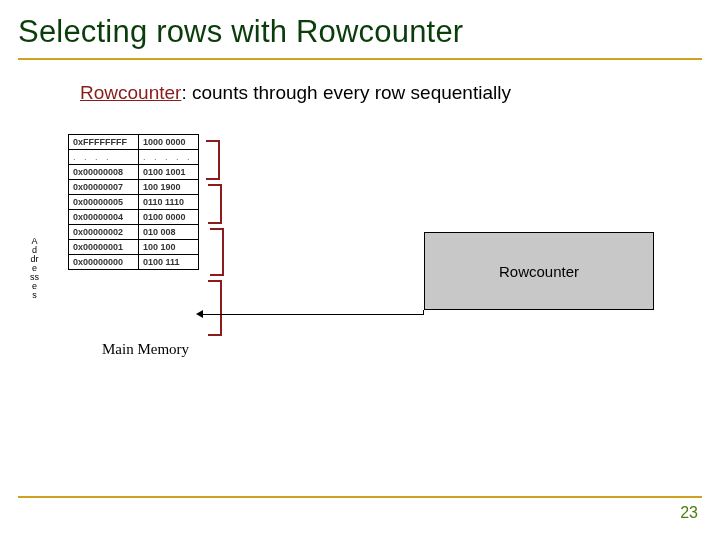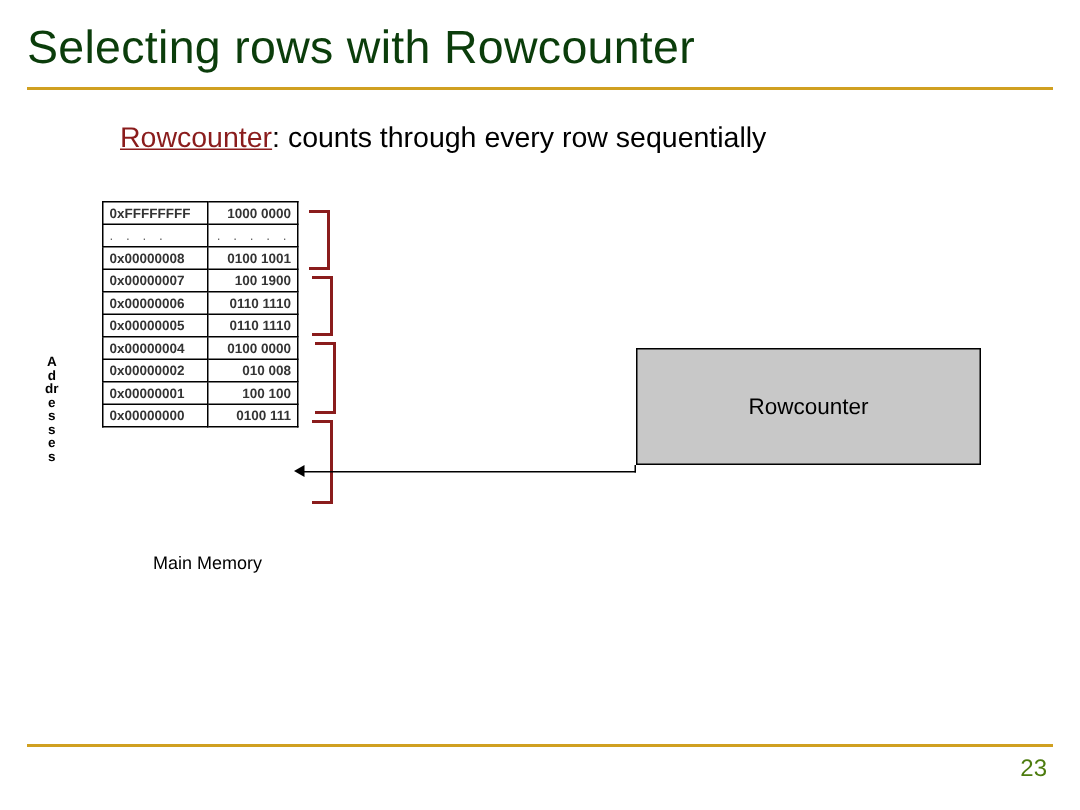--- a/index.html
+++ b/index.html
@@ -5,30 +5,30 @@
   * { box-sizing: border-box; margin: 0; padding: 0; }
   html, body { width: 720px; height: 540px; font-family: Arial, Helvetica, sans-serif; background: #fff; }
   .slide { position: relative; width: 720px; height: 540px; }
   .title { position: absolute; left: 18px; top: 14px; font-size: 31px; color: #0b3d0b; letter-spacing: 0.2px; }
   .hr-top { position: absolute; left: 18px; top: 58px; width: 684px; height: 2px; background: #d0a020; }
   .subtitle { position: absolute; left: 40px; top: 82px; font-size: 19px; color: #000; margin-left: 40px; }
   .subtitle .first { color: #8a1c1c; text-decoration: underline; }
   .diagram { position: absolute; left: 30px; top: 132px; width: 660px; height: 340px; }
 
   
-  .addr-label { position: absolute; left: 0px; top: 105px; width: 9px; font-size: 9px; line-height: 9px; font-weight: bold; color: #000; word-break: break-all; text-align: center; }
+  .addr-label { position: absolute; left: 0px; top: 105px; width: 9px; font-size: 9px; line-height: 9px; font-weight: normal; color: #000; word-break: break-all; text-align: center; }
 
   
   .memtable { position: absolute; left: 38px; top: 2px; border-collapse: collapse; }
   .memtable td { border: 1px solid #000; font-size: 9px; padding: 2px 4px; white-space: nowrap; color:#333; }
   .memtable td.addr { text-align: left; width: 70px; }
-  .memtable td.data { text-align: right; width: 60px; }
+  .memtable td.data { text-align: left; width: 60px; }
   .dotsrow td { border: 1px solid #000; font-size: 9px; text-align: center; letter-spacing: 3px; color:#666; }
 
-  .mainmem { position: absolute; left: 72px; top: 236px; font-size: 12px; color:#000; }
+  .mainmem { position: absolute; left: 72px; top: 209px; font-size: 15px; color:#000;font-family:Liberation Serif, serif; }
 
   
   .bracket { position: absolute; border: 2px solid #8a1c1c; border-left: none; width: 14px; }
 
   
   .rc-box { position: absolute; left: 394px; top: 100px; width: 230px; height: 78px; background: #c8c8c8; border: 1px solid #000; display: flex; align-items: center; justify-content: center; font-size: 15px; }
 
   
   .arrow-h { position: absolute; top: 182px; left: 172px; width: 222px; height: 1px; background: #000; }
   .arrow-v { position: absolute; top: 178px; left: 393px; width: 1px; height: 5px; background: #000; }
@@ -64,24 +64,20 @@
           </tr>
       <tr>
             <td class="addr faint">0x00000008</td>
             <td class="data faint">0100 1001</td>
           </tr>
       <tr>
             <td class="addr faint">0x00000007</td>
             <td class="data faint">100 1900</td>
           </tr>
       <tr>
-            <td class="addr faint">0x00000006</td>
-            <td class="data faint">0110 1110</td>
-          </tr>
-      <tr>
             <td class="addr faint">0x00000005</td>
             <td class="data faint">0110 1110</td>
           </tr>
       <tr>
             <td class="addr faint">0x00000004</td>
             <td class="data faint">0100 0000</td>
           </tr>
       <tr>
             <td class="addr faint">0x00000002</td>
             <td class="data faint">010  008</td>

